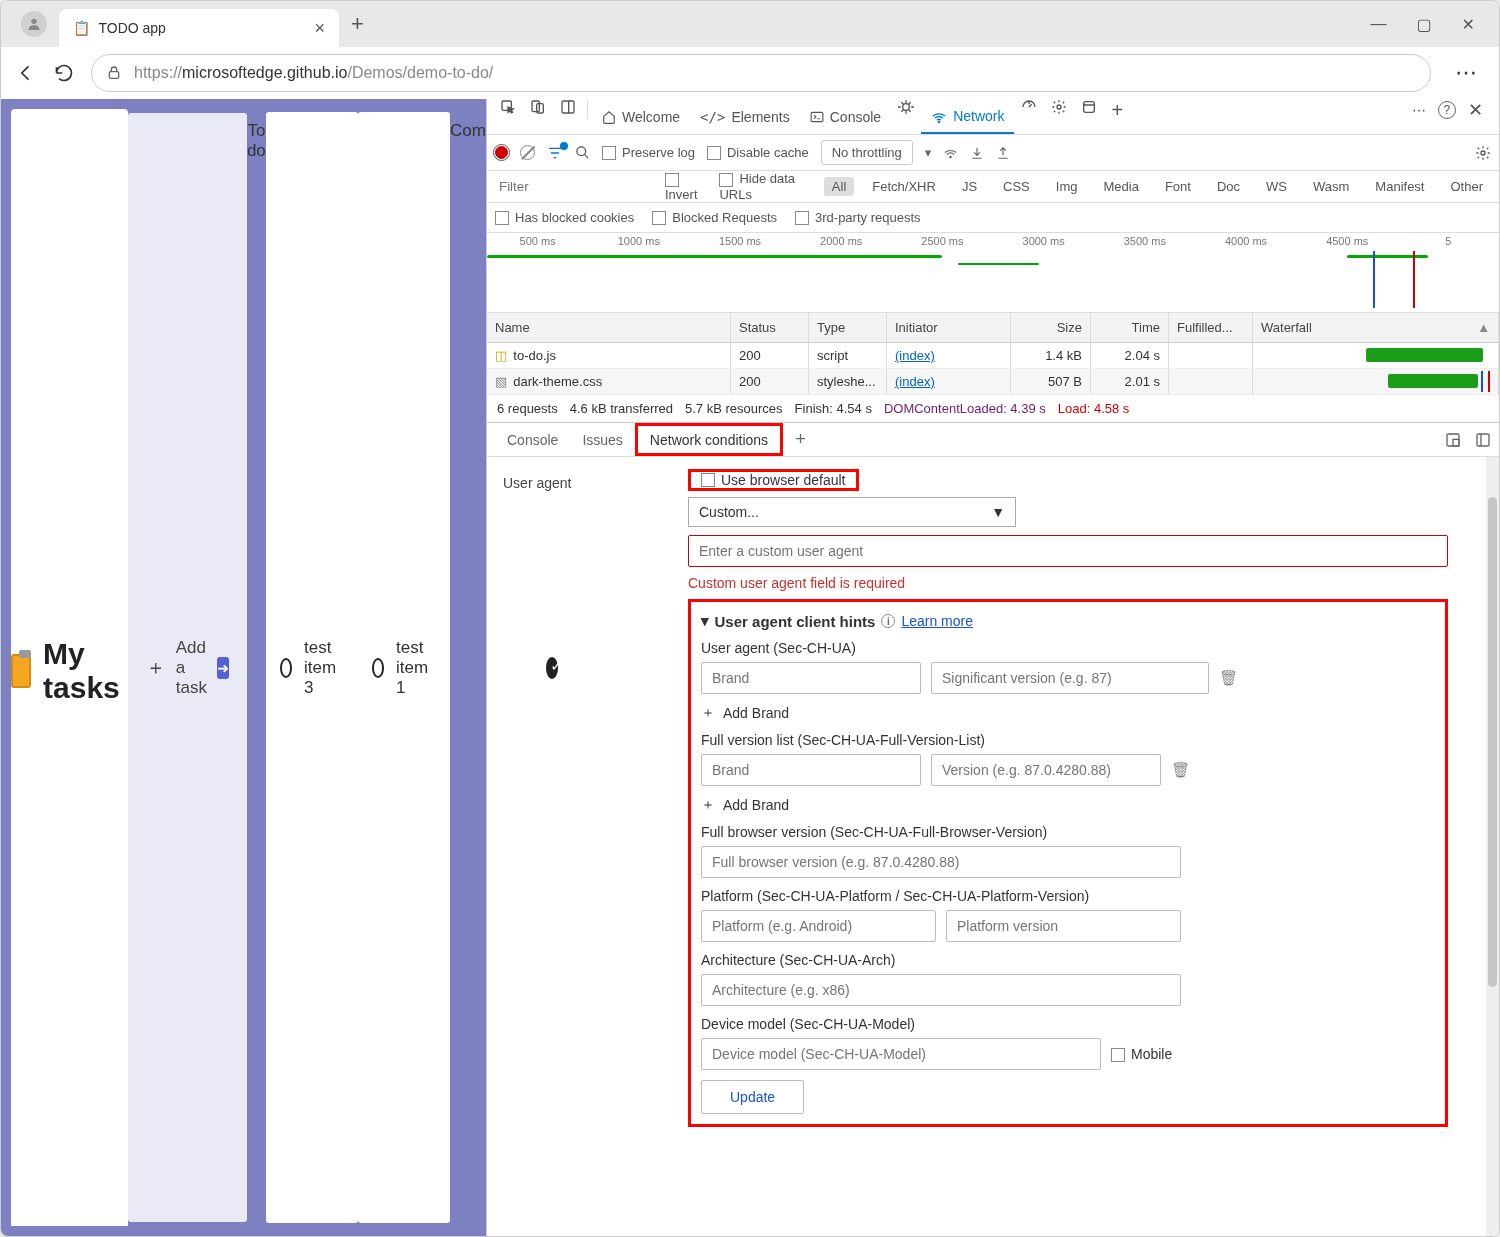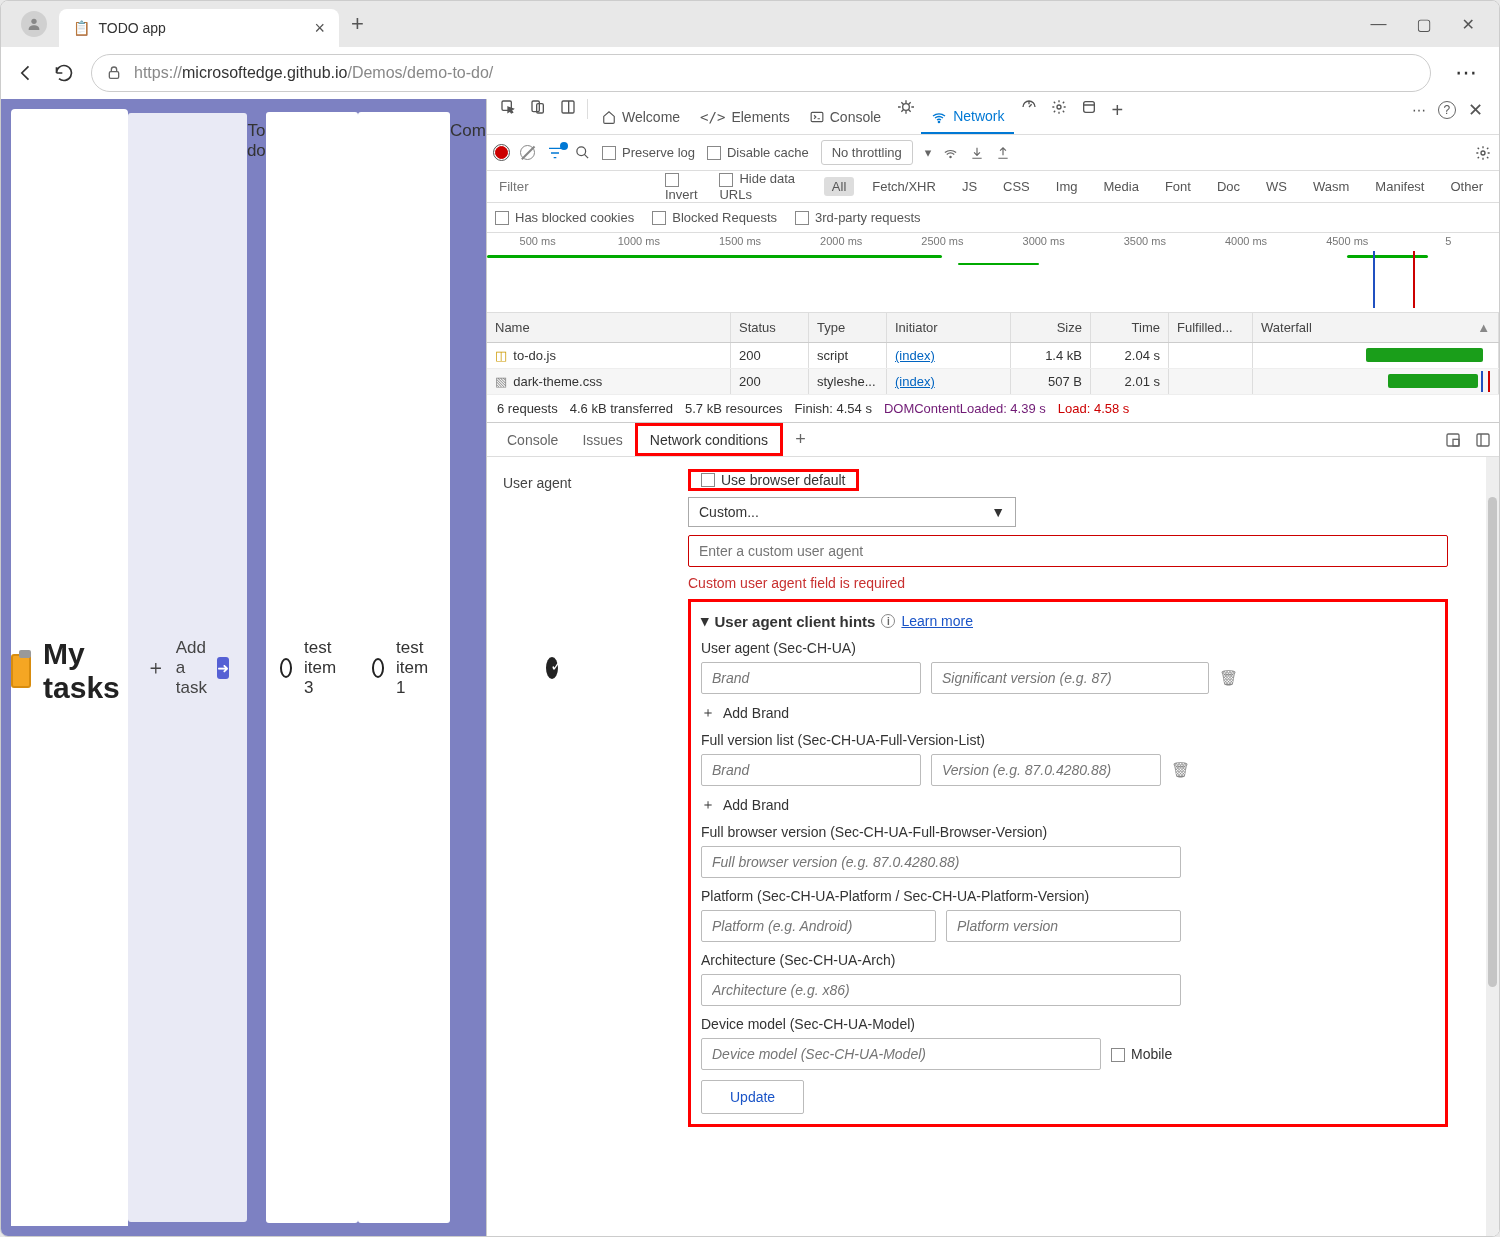--- a/index.html
+++ b/index.html
@@ -96,21 +96,21 @@
 .form-fields { flex: 1; max-width: 760px; }
 .red-box { border: 3px solid red; display: inline-flex; align-items: center; padding: 0 10px; margin-bottom: 6px; }
 .dropdown { width: 328px; border: 1px solid #aaa; padding: 6px 10px; display: flex; justify-content: space-between; align-items: center; font-size: 14px; margin-bottom: 8px; cursor:pointer;}
 .custom-ua { width: 760px; border: 1.5px solid #c00; padding: 7px 10px; font-size: 14px; color: #888; border-radius: 2px; }
 .err-text { color: #c83030; font-size: 14px; margin: 8px 0; }
 .hints-box { border: 3px solid red; padding: 10px; margin-top: 2px; }
 .hints-title { font-weight: 700; font-size: 15px; display: flex; align-items: center; gap: 6px; }
 .learn { color: #1a54c7; text-decoration: underline; font-weight: normal; font-size: 14px; }
 .info-circ { width: 14px; height: 14px; border: 1px solid #888; border-radius: 50%; display: inline-flex; align-items: center; justify-content: center; font-size: 10px; color: #666; }
 .field-label { font-size: 14px; color: #333; margin: 10px 0 6px 0; }
-.tinput { border: 1px solid #bbb; padding: 7px 10px; font-size: 14px; color: #888; border-radius: 2px; font-style: italic; }
+.tinput { border: 1px solid #bbb; padding: 7px 10px; font-size: 14px; color: #888; border-radius: 2px; }
 .input-row { display: flex; gap: 10px; align-items: center; }
 .trash { color: #888; cursor: pointer; font-size: 15px; }
 .add-brand { display: flex; align-items: center; gap: 8px; font-size: 14px; color: #333; margin: 10px 0; cursor: pointer; }
 .update-btn { border: 1px solid #bbb; padding: 8px 28px; font-size: 14px; color: #1a54c7; background: #fff; border-radius: 2px; margin-top: 10px; cursor: pointer; }
 .drawer-scroll { position:absolute; right:0; top:0; bottom:0; width:13px; background:#eee;}
 .drawer-scroll-thumb{position:absolute;left:2px;right:2px;top:40px;height:490px;background:#c5c5c5;border-radius:5px;}
 svg { display: block; }
 </style>
 </head>
 <body>

